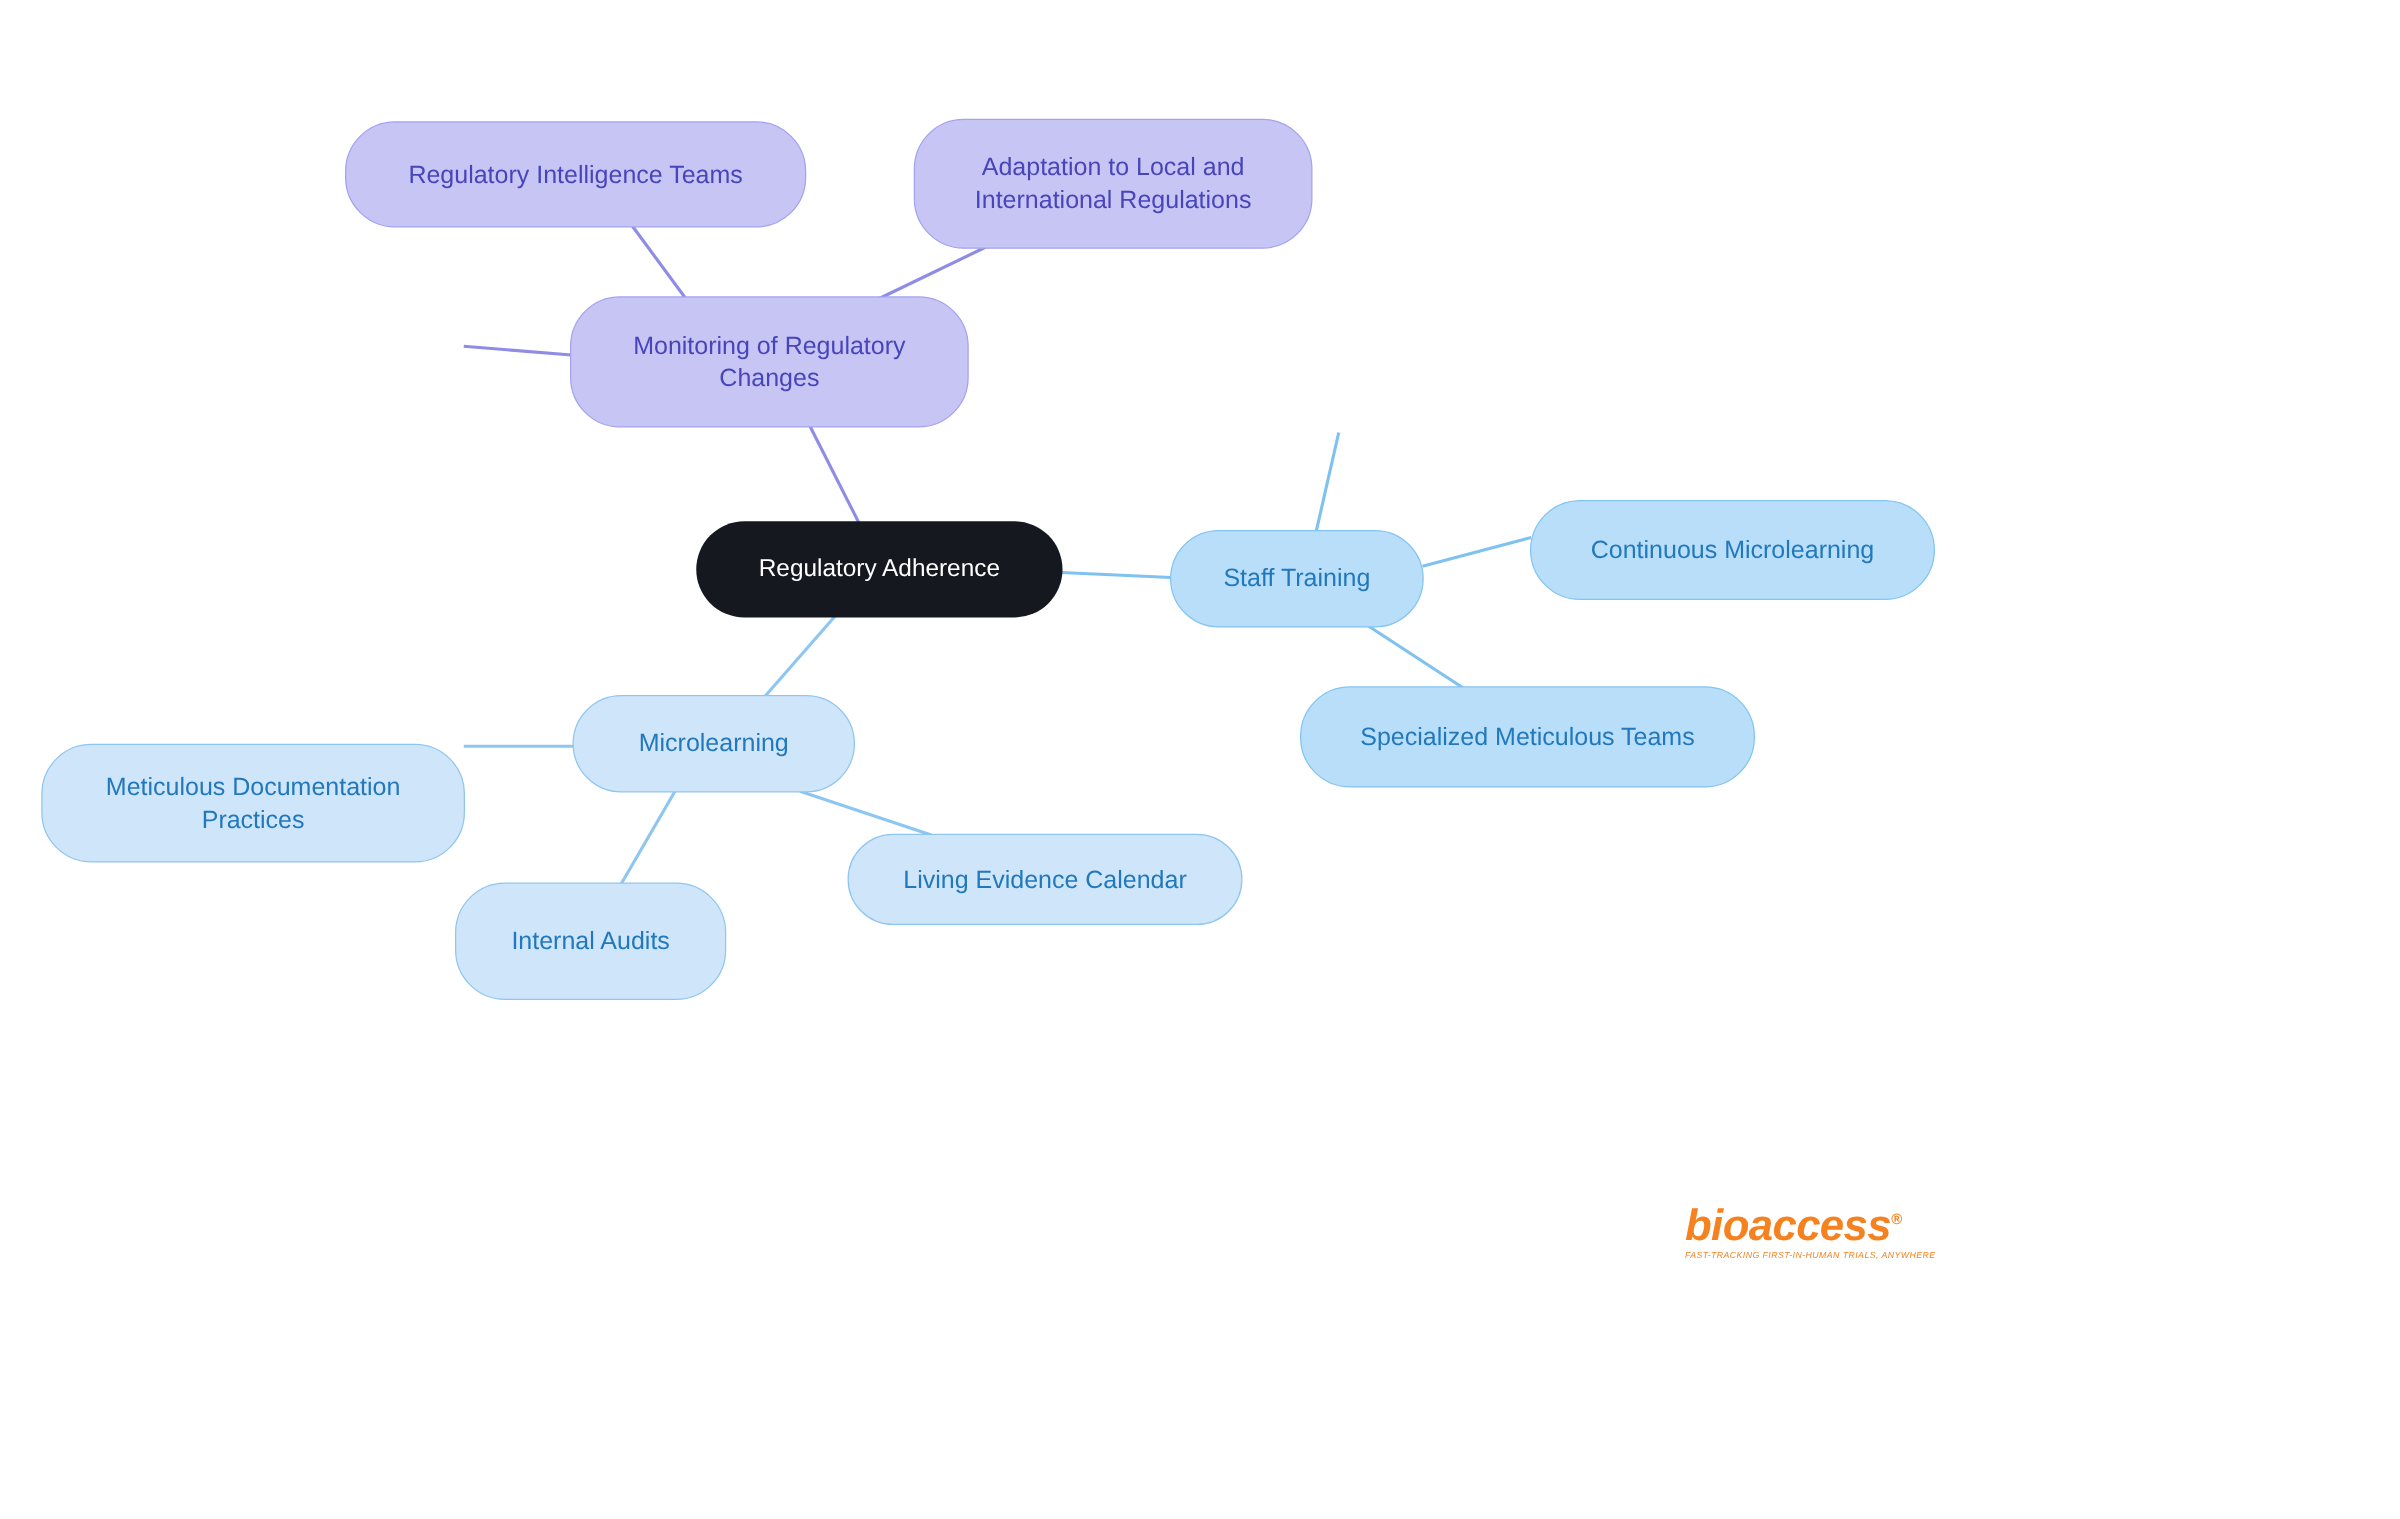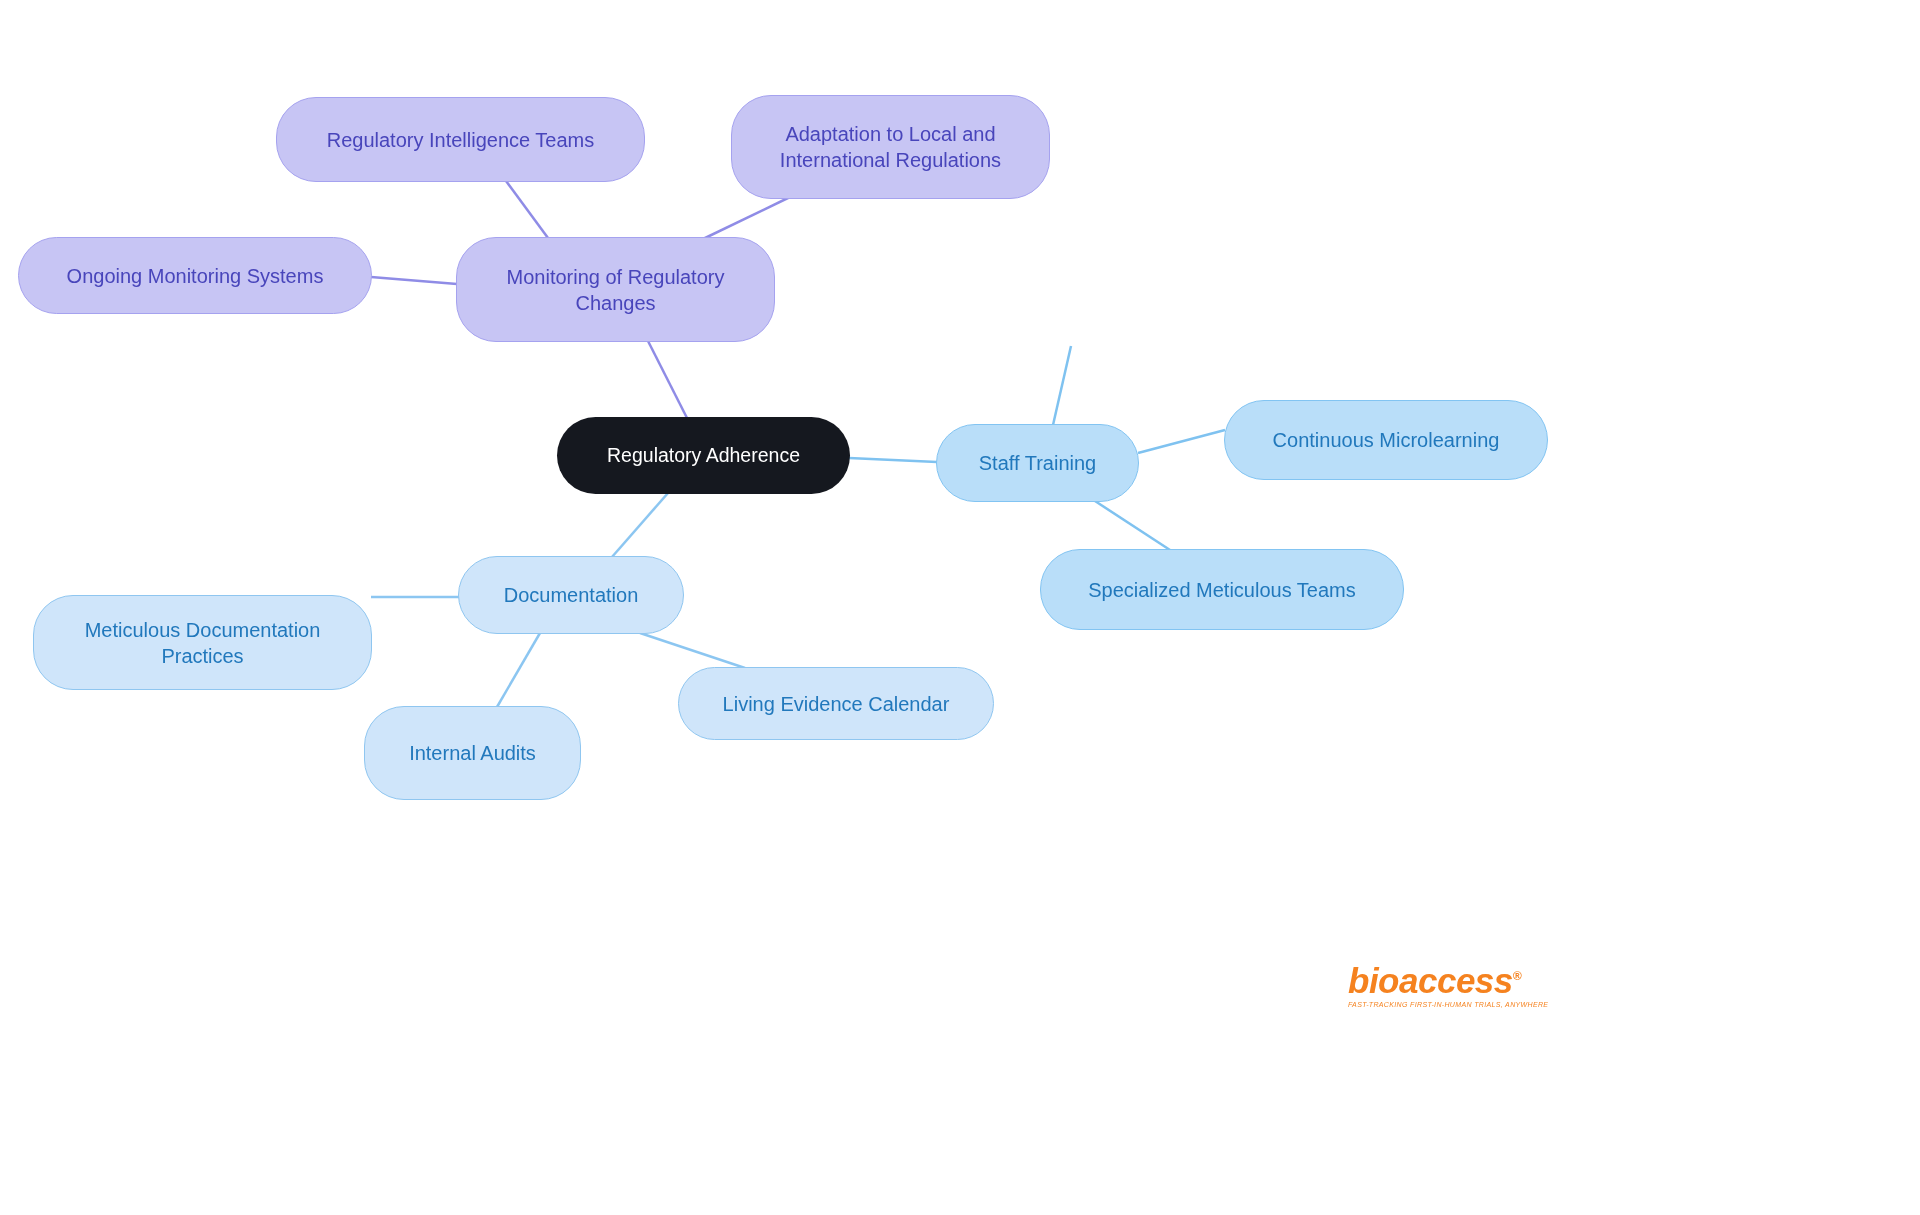--- a/index.html
+++ b/index.html
@@ -128,39 +128,36 @@
   </div>
 
   <div class="node node-purple" style="left:276px;top:97px;width:369px;height:85px;">
     <span>Regulatory Intelligence Teams</span>
   </div>
 
   <div class="node node-purple" style="left:731px;top:95px;width:319px;height:104px;">
     <span>Adaptation to Local and International Regulations</span>
   </div>
 
-  <div class="node node-purple" style="left:18px;top:237px;width:354px;height:77px;">
-    <span>Ongoing Monitoring Systems</span>
-  </div>
 
   <div class="node node-blue1" style="left:936px;top:424px;width:203px;height:78px;">
     <span>Staff Training</span>
   </div>
 
 
   <div class="node node-blue1" style="left:1224px;top:400px;width:324px;height:80px;">
     <span>Continuous Microlearning</span>
   </div>
 
   <div class="node node-blue1" style="left:1040px;top:549px;width:364px;height:81px;">
     <span>Specialized Meticulous Teams</span>
   </div>
 
   <div class="node node-blue2" style="left:458px;top:556px;width:226px;height:78px;">
-    <span>Documentation</span>
+    <span>Microlearning</span>
   </div>
 
   <div class="node node-blue2" style="left:33px;top:551px;width:339px;height:95px;margin-top:44px;">
     <span>Meticulous Documentation Practices</span>
   </div>
 
   <div class="node node-blue2" style="left:678px;top:667px;width:316px;height:73px;">
     <span>Living Evidence Calendar</span>
   </div>
 

